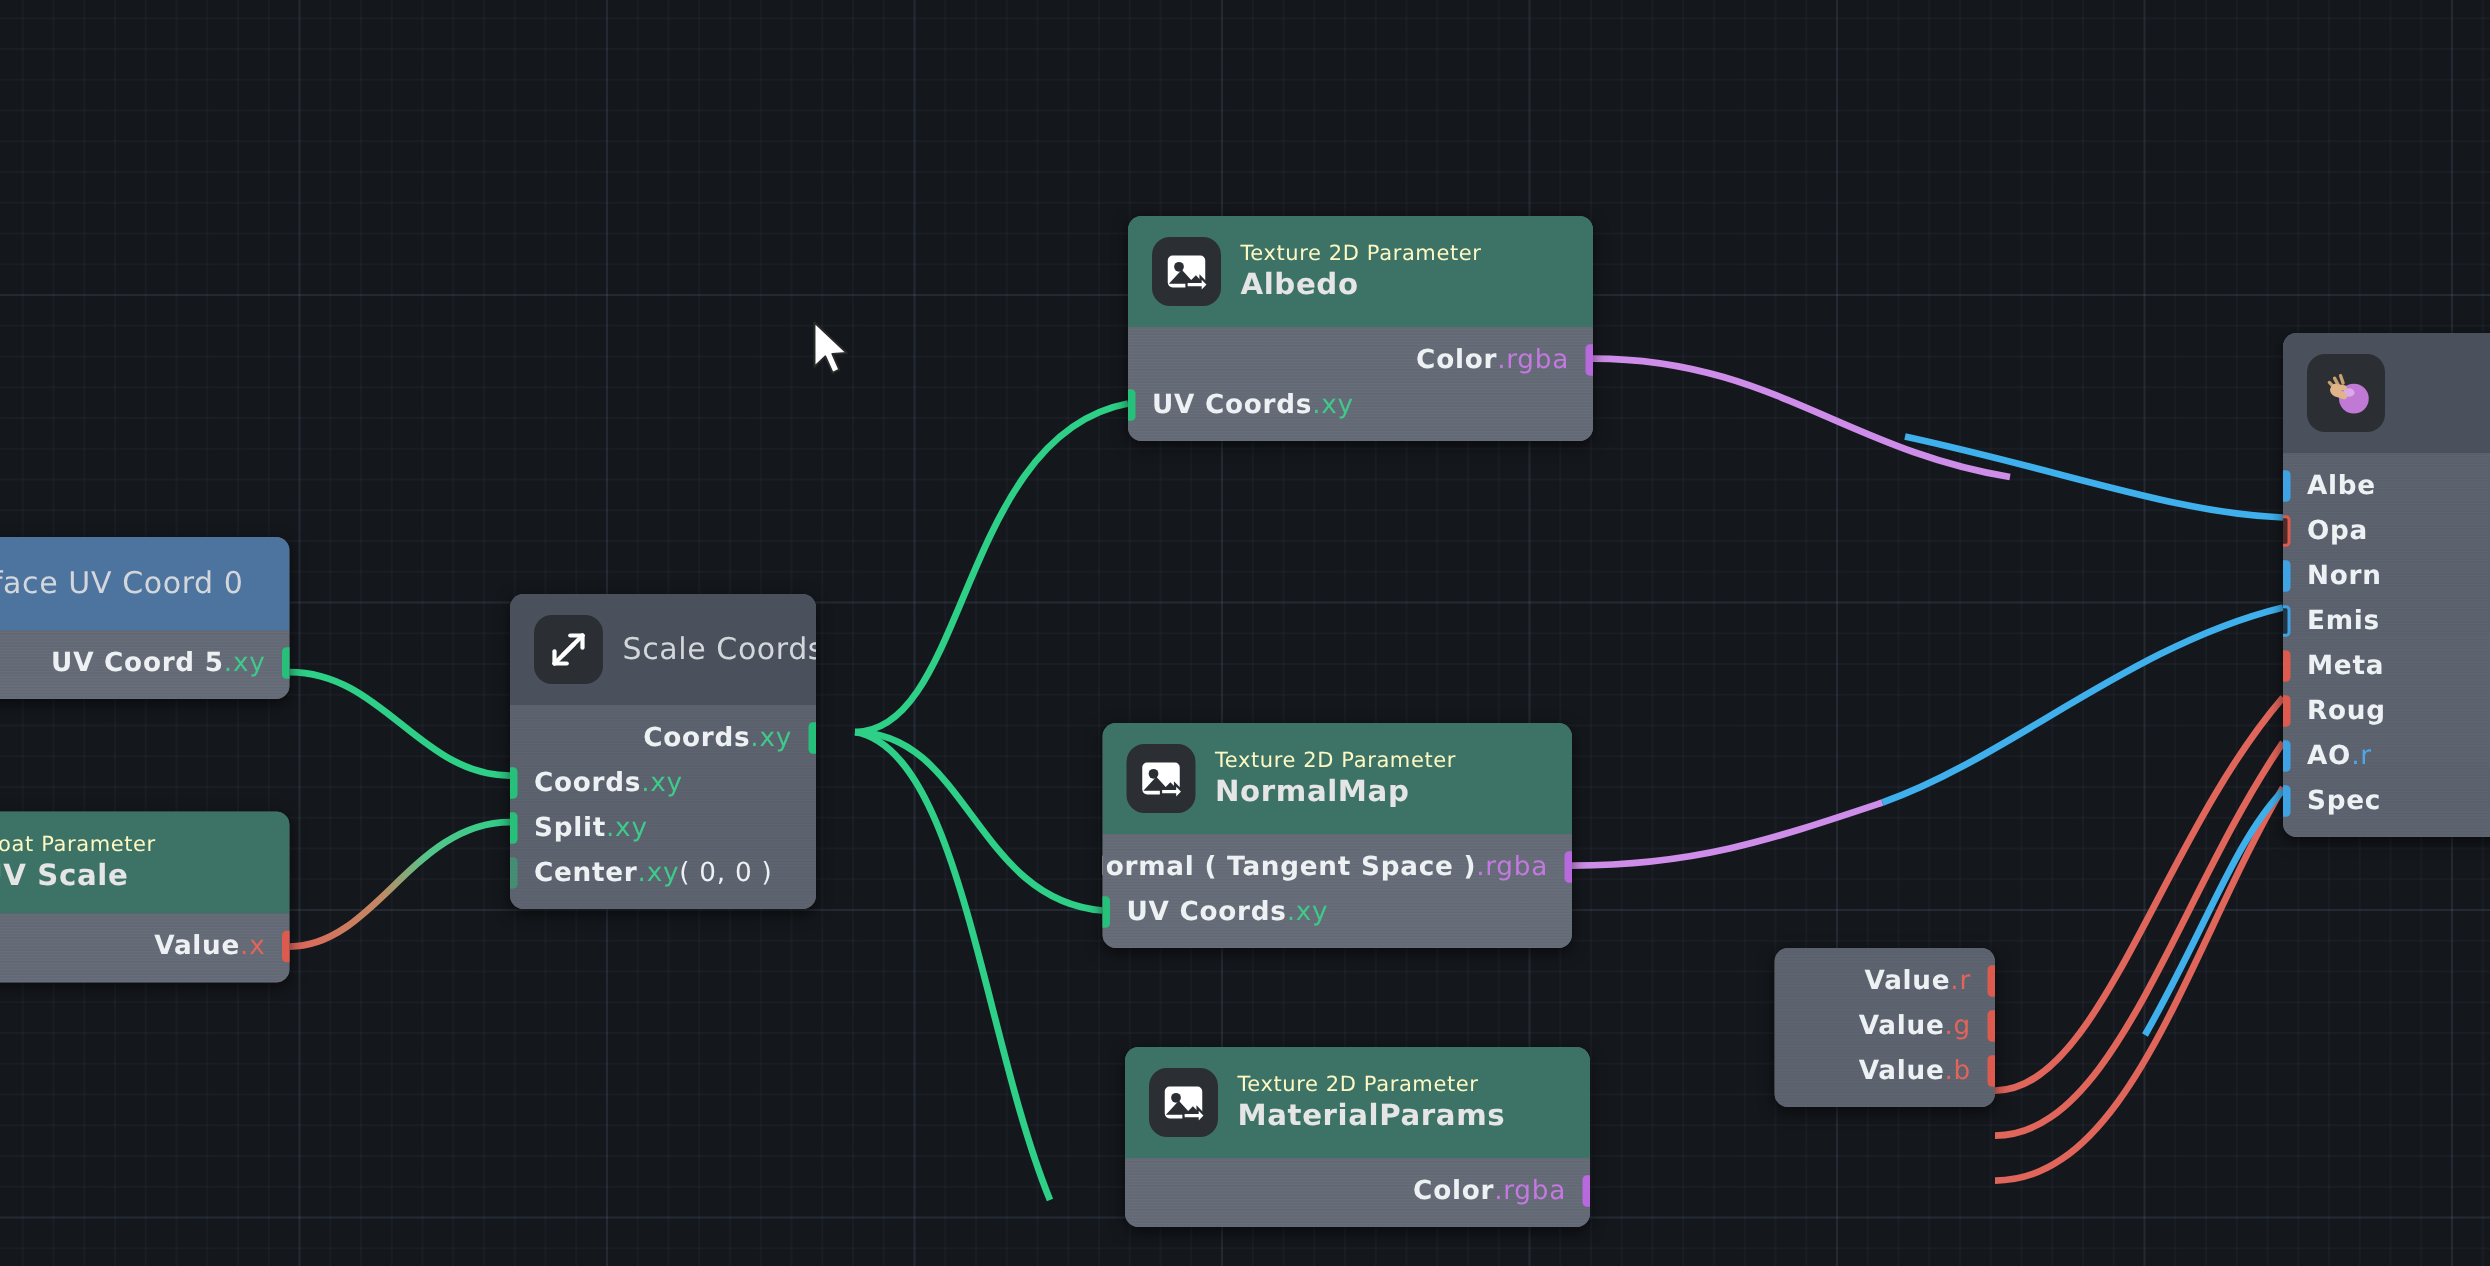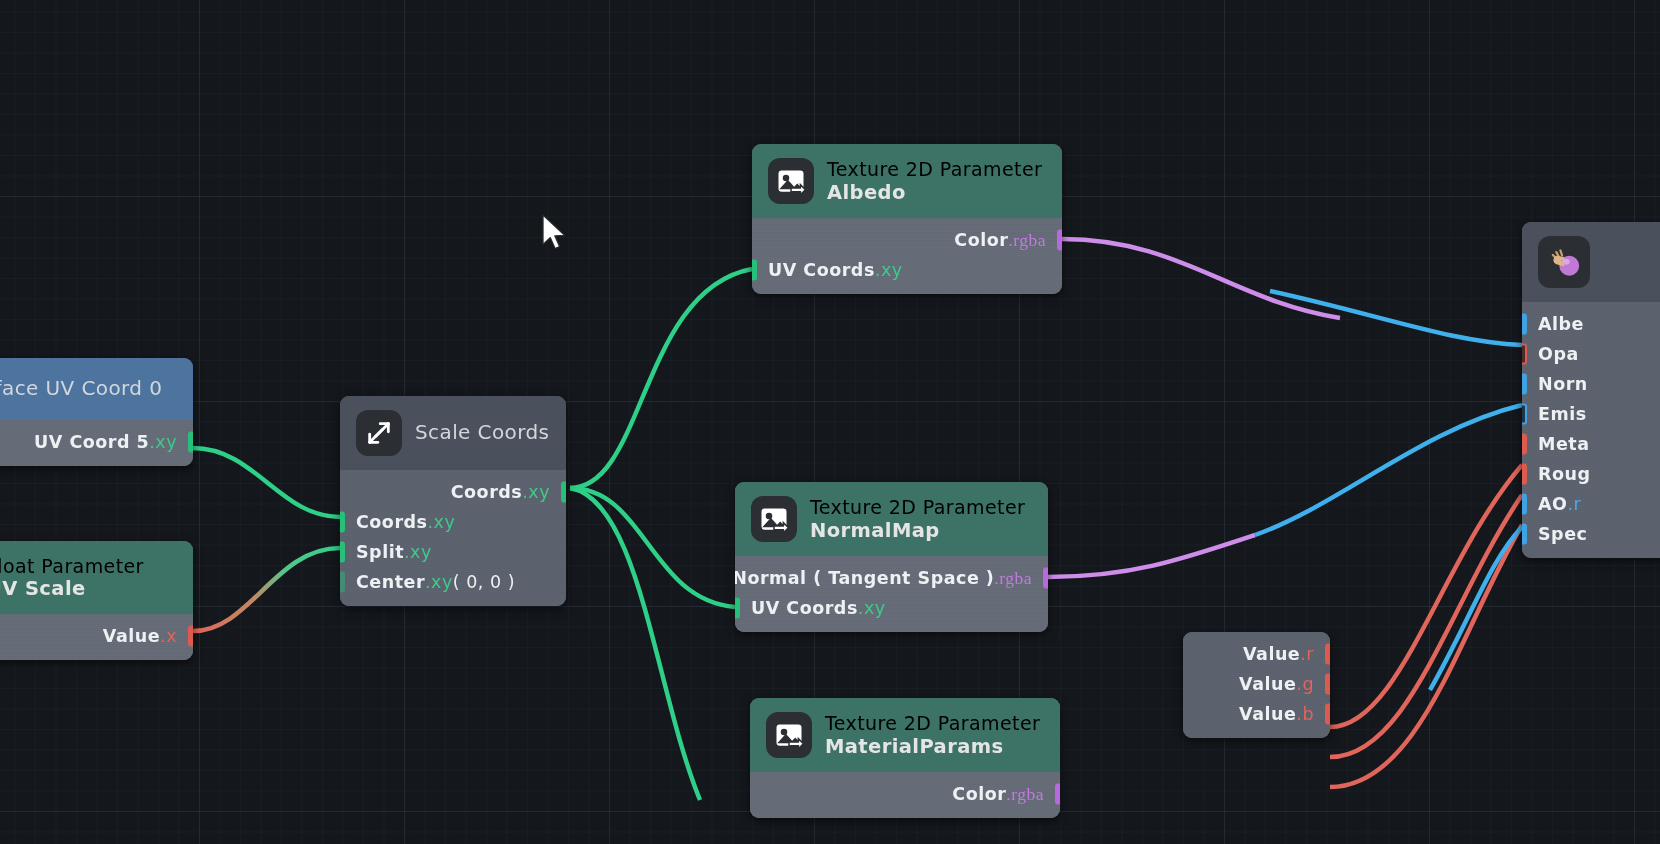--- a/index.html
+++ b/index.html
@@ -42,21 +42,21 @@
   .node .hdr.gray  { background:#4b515c; }
 
   .node .hdr .ico {
     width:46px; height:46px; flex:0 0 46px;
     background:#2b2e33;
     border-radius:12px;
     display:flex; align-items:center; justify-content:center;
   }
   .node .hdr .ttl { line-height:1.18; }
   .node .hdr .ttl .t1 {
-    font-size:19px; color:#000000; letter-spacing:.4px; white-space:nowrap;
+    font-size:14px; color:#fef9c3; letter-spacing:.4px; white-space:nowrap;
   }
   .node .hdr .ttl .t2 {
     font-size:19.5px; color:#e5e5e5; font-weight:bold; letter-spacing:.4px; white-space:nowrap;
   }
   .node .hdr .ttl.single .t1 { font-size:20px; color:#d3d7dc; }
 
   .node .body {
     background:
       repeating-linear-gradient(0deg, rgba(255,255,255,.022) 0 1px, transparent 1px 2px),
       #636a76;
@@ -72,21 +72,21 @@
     display:flex; align-items:center;
     font-size:17.5px;
     color:#eef1f3;
     letter-spacing:.5px;
     white-space:nowrap;
   }
   .row.out { justify-content:flex-end; padding-right:16px; }
   .row.in  { justify-content:flex-start; padding-left:16px;text-align:right; }
   .row .sw { font-weight:bold; }
   .sfx-xy   { color:#3fc98a; }
-  .sfx-rgba { color:#c479e0;font-family:Liberation Serif, serif; }
+  .sfx-rgba { color:#c479e0; }
   .sfx-r    { color:#e2645a; }
   .sfx-g    { color:#e2645a; }
   .sfx-b    { color:#e2645a; }
   .sfx-x    { color:#e2645a; }
   .sfx-n    { color:#4ea8e8; }
 
   
   .port {
     position:absolute; top:50%; transform:translateY(-50%);
     width:9px; height:21px; border-radius:3px;
@@ -179,21 +179,21 @@
   </div>
   <div class="body">
     <div class="row out">
       <span class="sw">Value</span>
         <span class="sfx-x">.x</span>
       <span class="port right p-red"></span>
     </div>
   </div>
 </div>
 
-<div class="node dark" id="n-scale" style="left:340px; top:396px; width:226px;">
+<div class="node dark" id="n-scale" style="left:340px; top:396px; width:204px;">
   <div class="hdr gray">
     <div class="ico">
       <svg class="icon-svg" width="28" height="28" viewBox="0 0 24 24" fill="none" stroke="#ffffff" stroke-width="2.4" stroke-linecap="round" stroke-linejoin="round">
         <path d="M20 4 L9 15"></path>
           <path d="M20 4 L20 11"></path>
           <path d="M20 4 L13 4"></path>
         <path d="M4 20 L15 9"></path>
           <path d="M4 20 L4 13"></path>
           <path d="M4 20 L11 20"></path>
       </svg>

